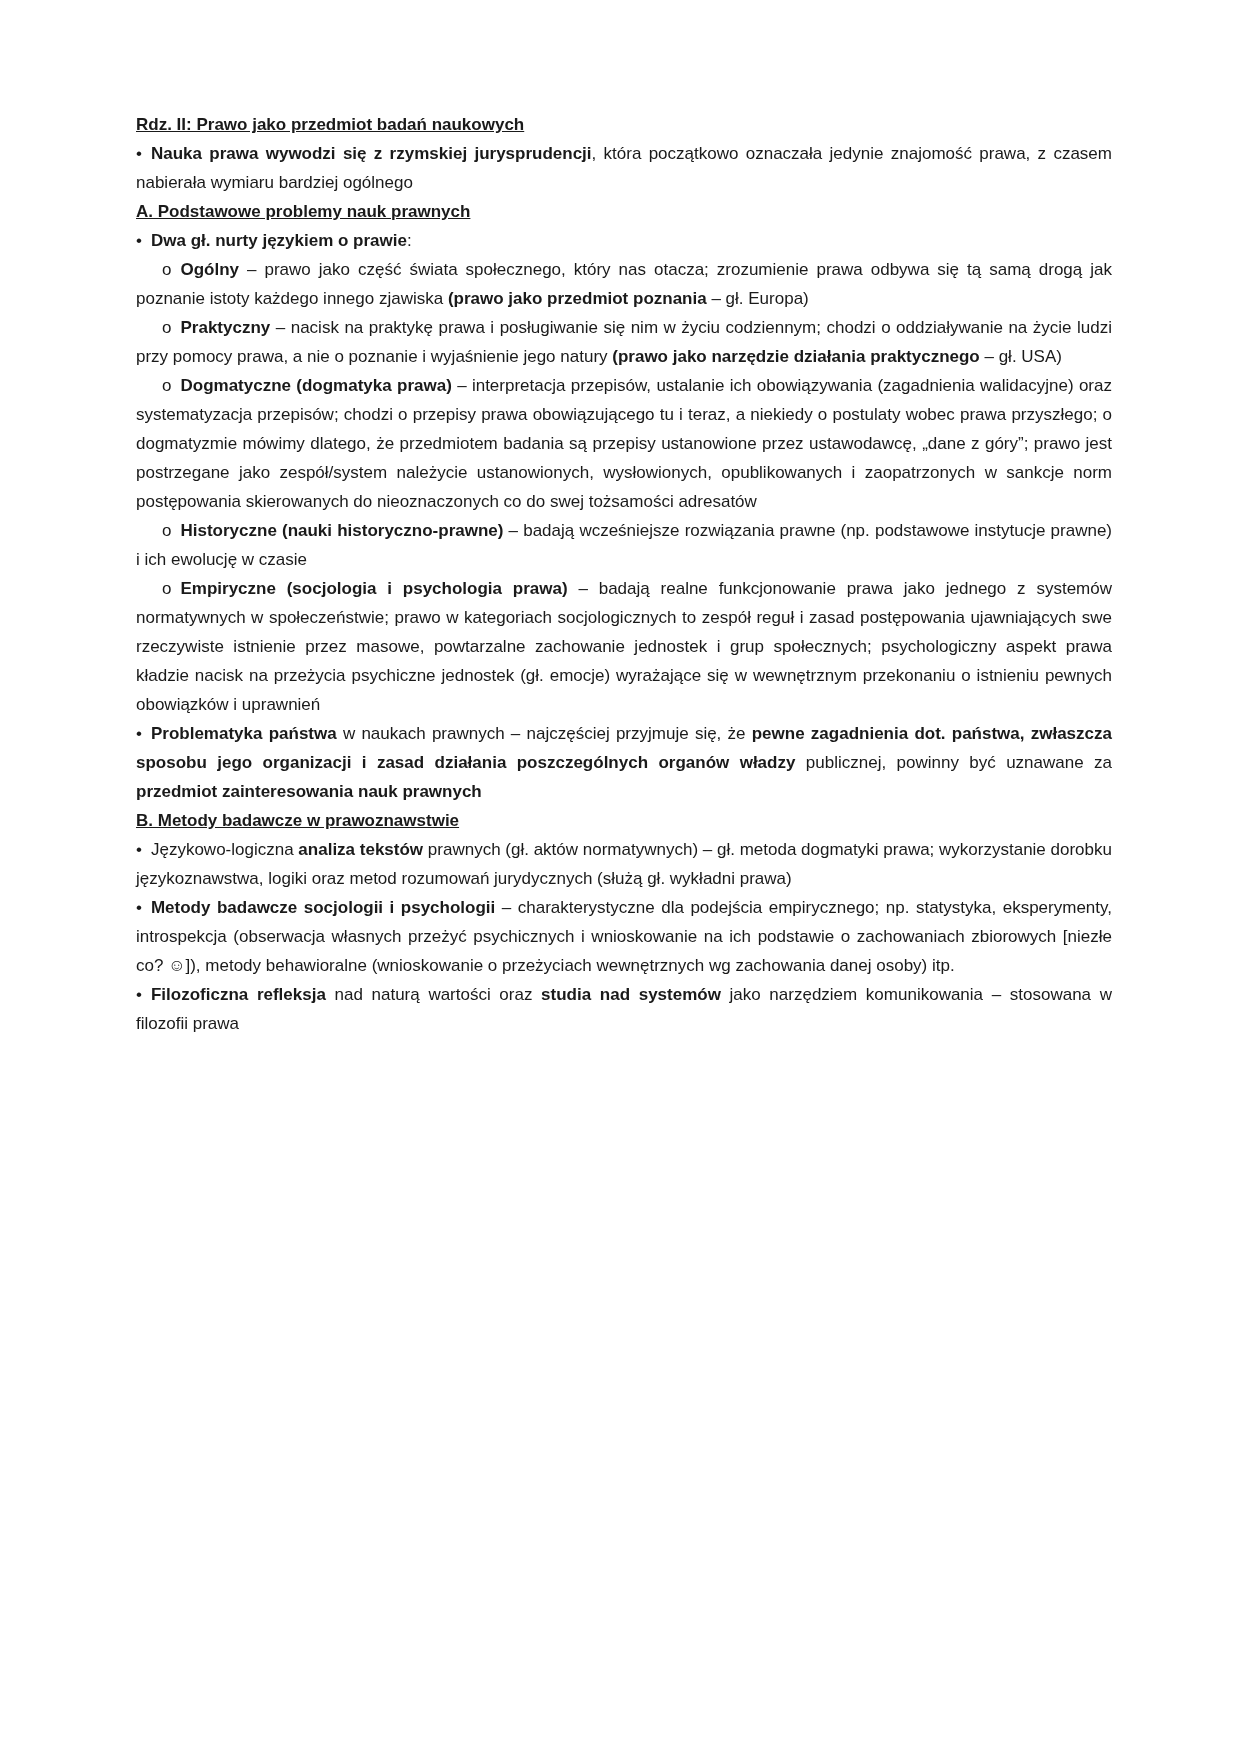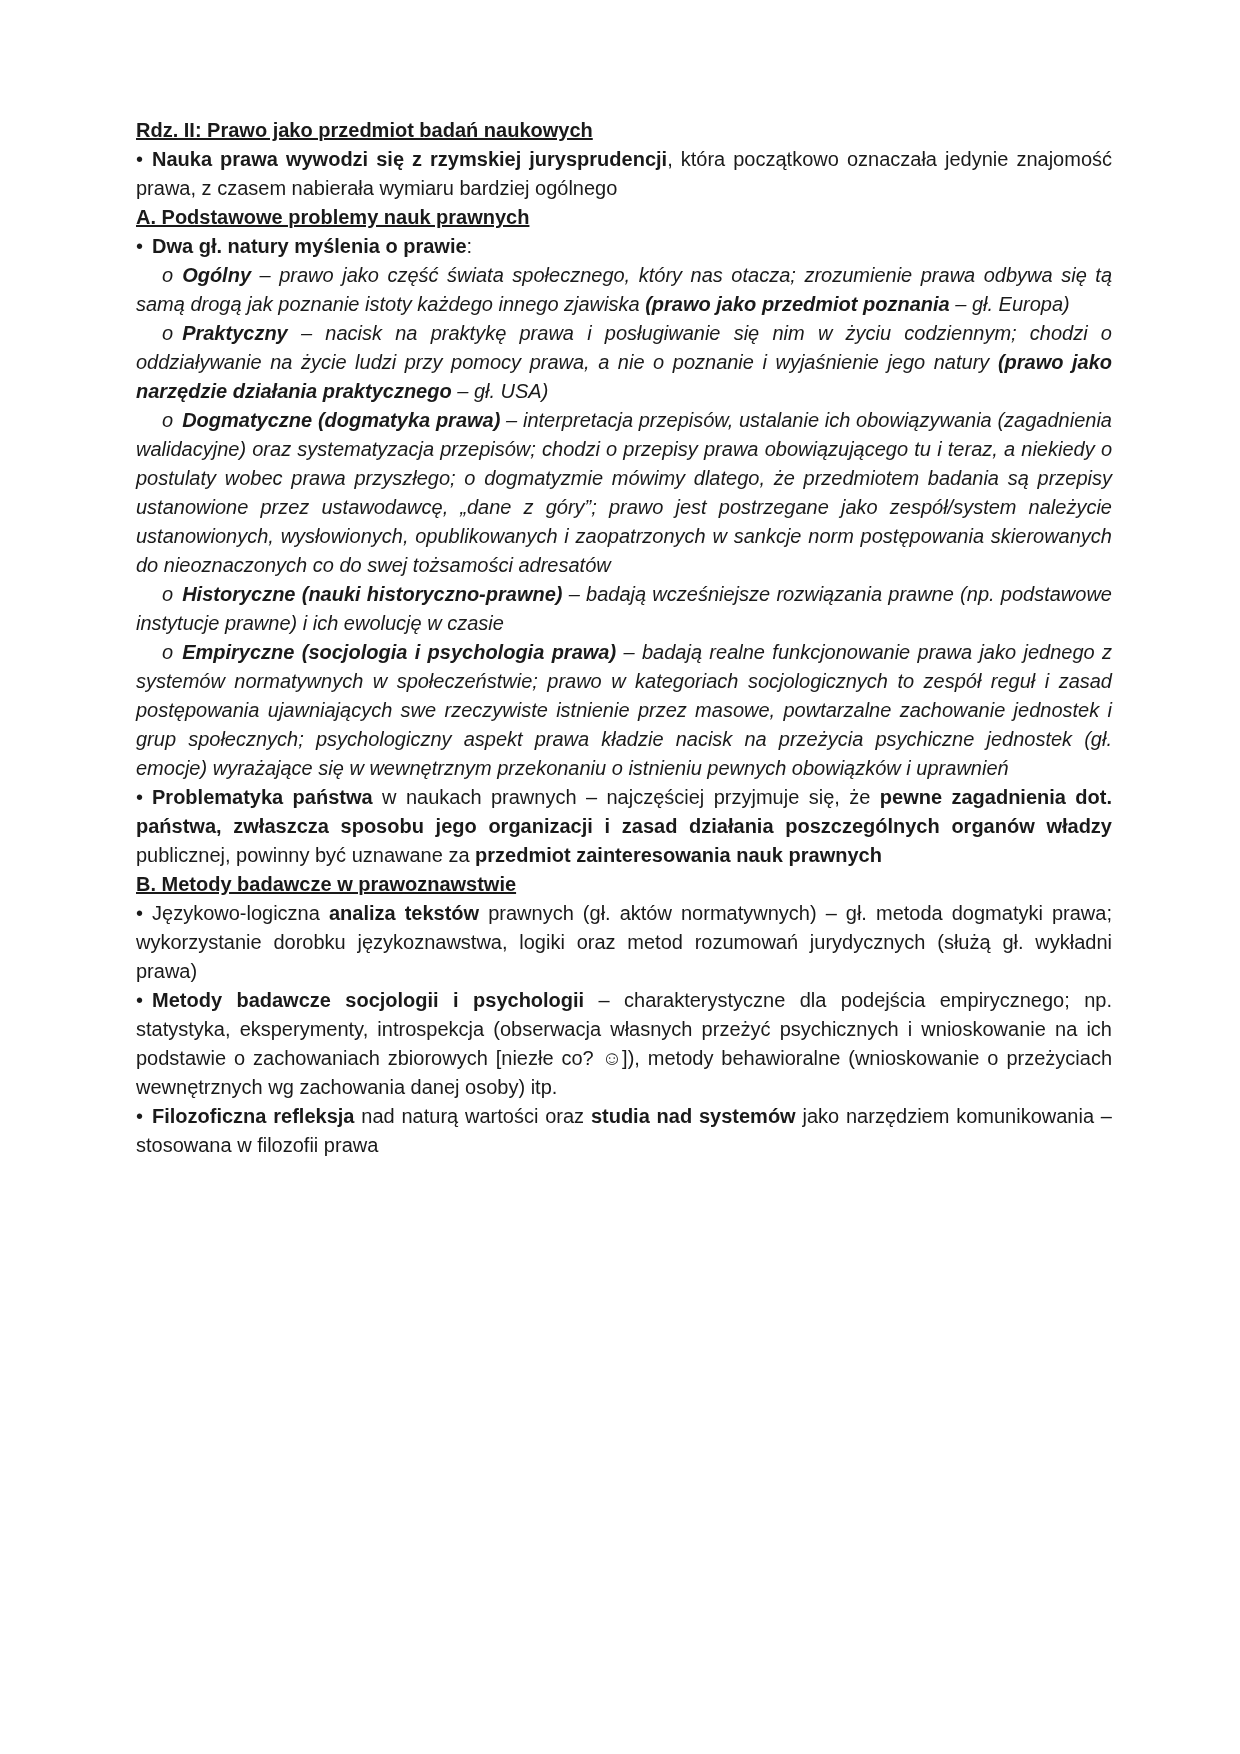--- a/index.html
+++ b/index.html
@@ -12,56 +12,55 @@
     width: 1240px;
     height: 1754px;
     background: #ffffff;
     overflow: hidden;
     font-family: "Liberation Sans", sans-serif;
     color: #1a1a1a;
   }
   .content {
     position: absolute;
     left: 136px;
-    top: 116px;
+    top: 110px;
     width: 976px;
-    font-size: 20px;
+    font-size: 17px;
     line-height: 29px;
     text-align: justify;
   }
   .para {
     margin: 0;
     padding: 0;
   }
   .heading {
     font-weight: bold;
     text-decoration: underline;
     text-align: left;
   }
   .b2 {
     text-indent: 26px; 
-    font-style: italic;
   }
   .marker {
     padding-right: 9px;
     white-space: pre;
   }
   .seg.bold {
     font-weight: bold;
   }
 </style>
 </head>
 <body>
 
 <div class="page">
   <div class="content">
       <div class="para heading"><span class="seg bold">Rdz. II: Prawo jako przedmiot badań naukowych</span></div>
       <div class="para b1"><span class="marker">•</span><span class="seg bold">Nauka prawa wywodzi się z rzymskiej jurysprudencji</span><span class="seg">, która początkowo oznaczała jedynie znajomość prawa, z czasem nabierała wymiaru bardziej ogólnego</span></div>
       <div class="para heading"><span class="seg bold">A. Podstawowe problemy nauk prawnych</span></div>
-      <div class="para b1"><span class="marker">•</span><span class="seg bold">Dwa gł. natury myślenia o prawie</span><span class="seg">:</span></div>
+      <div class="para b1"><span class="marker">•</span><span class="seg bold">Dwa gł. nurty językiem o prawie</span><span class="seg">:</span></div>
       <div class="para b2"><span class="marker">o</span><span class="seg bold">Ogólny</span><span class="seg"> – prawo jako część świata społecznego, który nas otacza; zrozumienie prawa odbywa się tą samą drogą jak poznanie istoty każdego innego zjawiska </span><span class="seg bold">(prawo jako przedmiot poznania</span><span class="seg"> – gł. Europa)</span></div>
       <div class="para b2"><span class="marker">o</span><span class="seg bold">Praktyczny</span><span class="seg"> – nacisk na praktykę prawa i posługiwanie się nim w życiu codziennym; chodzi o oddziaływanie na życie ludzi przy pomocy prawa, a nie o poznanie i wyjaśnienie jego natury </span><span class="seg bold">(prawo jako narzędzie działania praktycznego</span><span class="seg"> – gł. USA)</span></div>
       <div class="para b2"><span class="marker">o</span><span class="seg bold">Dogmatyczne (dogmatyka prawa)</span><span class="seg"> – interpretacja przepisów, ustalanie ich obowiązywania (zagadnienia walidacyjne) oraz systematyzacja przepisów; chodzi o przepisy prawa obowiązującego tu i teraz, a niekiedy o postulaty wobec prawa przyszłego; o dogmatyzmie mówimy dlatego, że przedmiotem badania są przepisy ustanowione przez ustawodawcę, „dane z góry”; prawo jest postrzegane jako zespół/system należycie ustanowionych, wysłowionych, opublikowanych i zaopatrzonych w sankcje norm postępowania skierowanych do nieoznaczonych co do swej tożsamości adresatów</span></div>
       <div class="para b2"><span class="marker">o</span><span class="seg bold">Historyczne (nauki historyczno-prawne)</span><span class="seg"> – badają wcześniejsze rozwiązania prawne (np. podstawowe instytucje prawne) i ich ewolucję w czasie</span></div>
       <div class="para b2"><span class="marker">o</span><span class="seg bold">Empiryczne (socjologia i psychologia prawa)</span><span class="seg"> – badają realne funkcjonowanie prawa jako jednego z systemów normatywnych w społeczeństwie; prawo w kategoriach socjologicznych to zespół reguł i zasad postępowania ujawniających swe rzeczywiste istnienie przez masowe, powtarzalne zachowanie jednostek i grup społecznych; psychologiczny aspekt prawa kładzie nacisk na przeżycia psychiczne jednostek (gł. emocje) wyrażające się w wewnętrznym przekonaniu o istnieniu pewnych obowiązków i uprawnień</span></div>
       <div class="para b1"><span class="marker">•</span><span class="seg bold">Problematyka państwa</span><span class="seg"> w naukach prawnych – najczęściej przyjmuje się, że </span><span class="seg bold">pewne zagadnienia dot. państwa, zwłaszcza sposobu jego organizacji i zasad działania poszczególnych organów władzy</span><span class="seg"> publicznej, powinny być uznawane za </span><span class="seg bold">przedmiot zainteresowania nauk prawnych</span></div>
       <div class="para heading"><span class="seg bold">B. Metody badawcze w prawoznawstwie</span></div>
       <div class="para b1"><span class="marker">•</span><span class="seg">Językowo-logiczna </span><span class="seg bold">analiza tekstów</span><span class="seg"> prawnych (gł. aktów normatywnych) – gł. metoda dogmatyki prawa; wykorzystanie dorobku językoznawstwa, logiki oraz metod rozumowań jurydycznych (służą gł. wykładni prawa)</span></div>
       <div class="para b1"><span class="marker">•</span><span class="seg bold">Metody badawcze socjologii i psychologii</span><span class="seg"> – charakterystyczne dla podejścia empirycznego; np. statystyka, eksperymenty, introspekcja (obserwacja własnych przeżyć psychicznych i wnioskowanie na ich podstawie o zachowaniach zbiorowych [niezłe co? ☺]), metody behawioralne (wnioskowanie o przeżyciach wewnętrznych wg zachowania danej osoby) itp.</span></div>
       <div class="para b1"><span class="marker">•</span><span class="seg bold">Filozoficzna refleksja</span><span class="seg"> nad naturą wartości oraz </span><span class="seg bold">studia nad systemów</span><span class="seg"> jako narzędziem komunikowania – stosowana w filozofii prawa</span></div>

